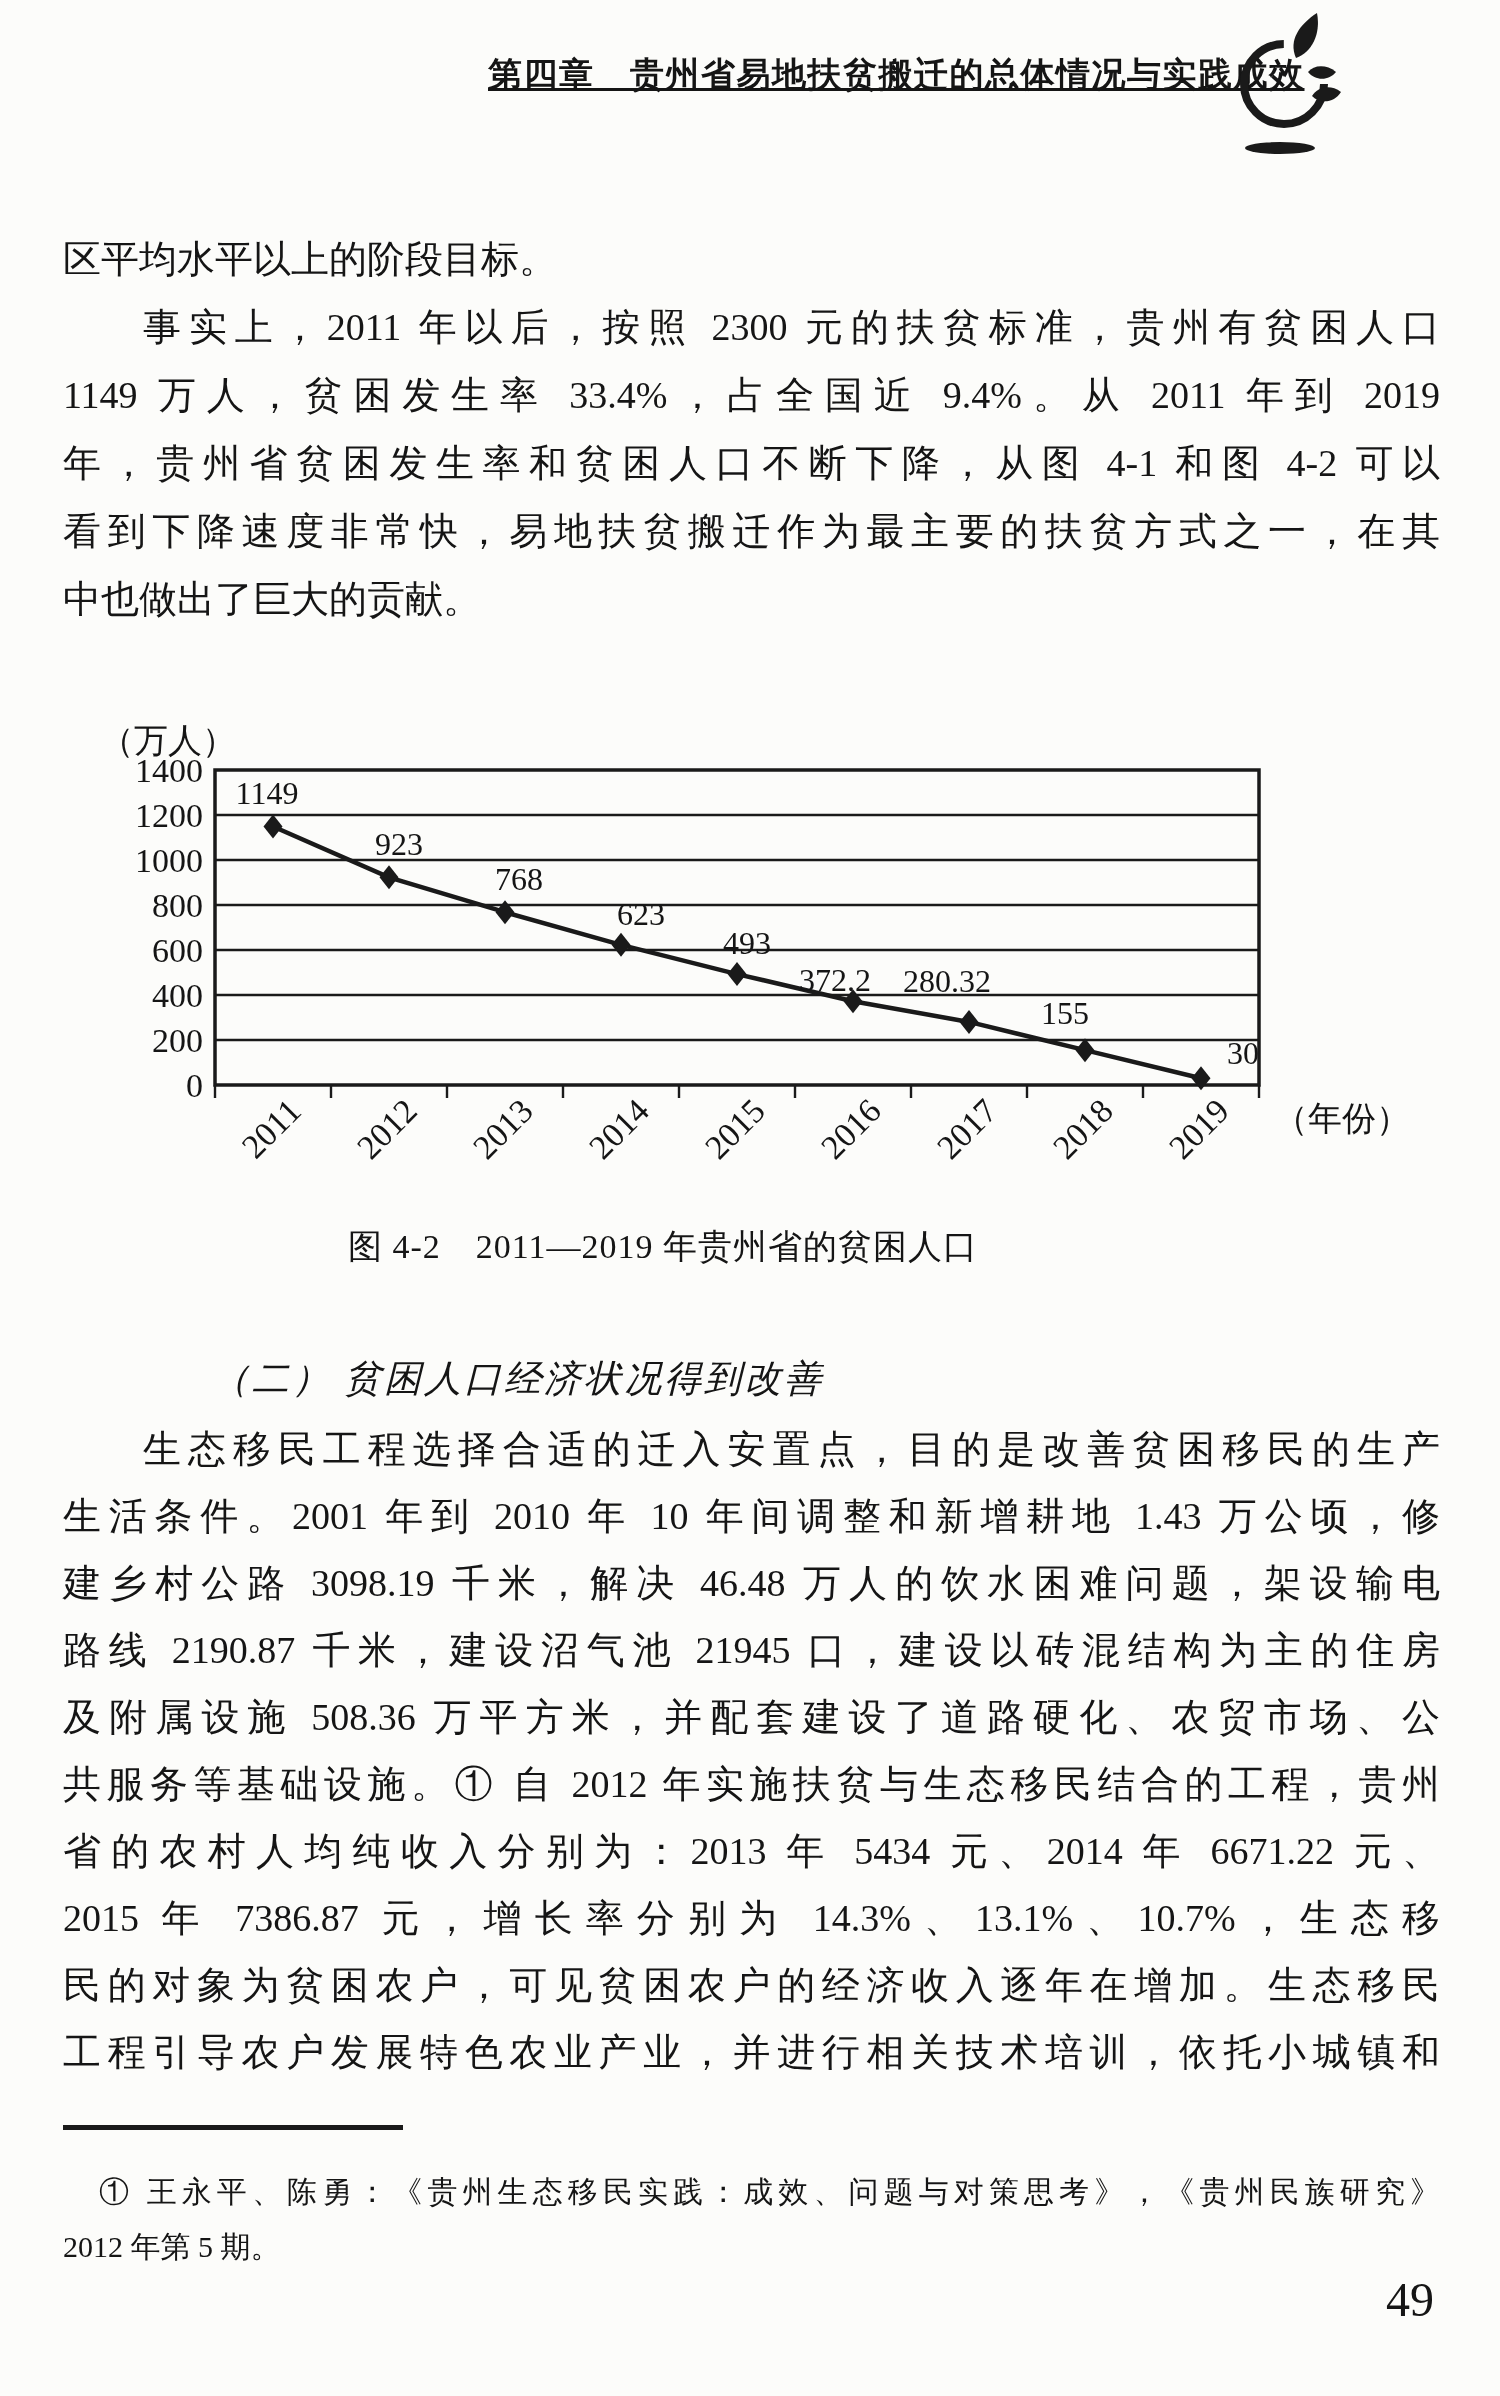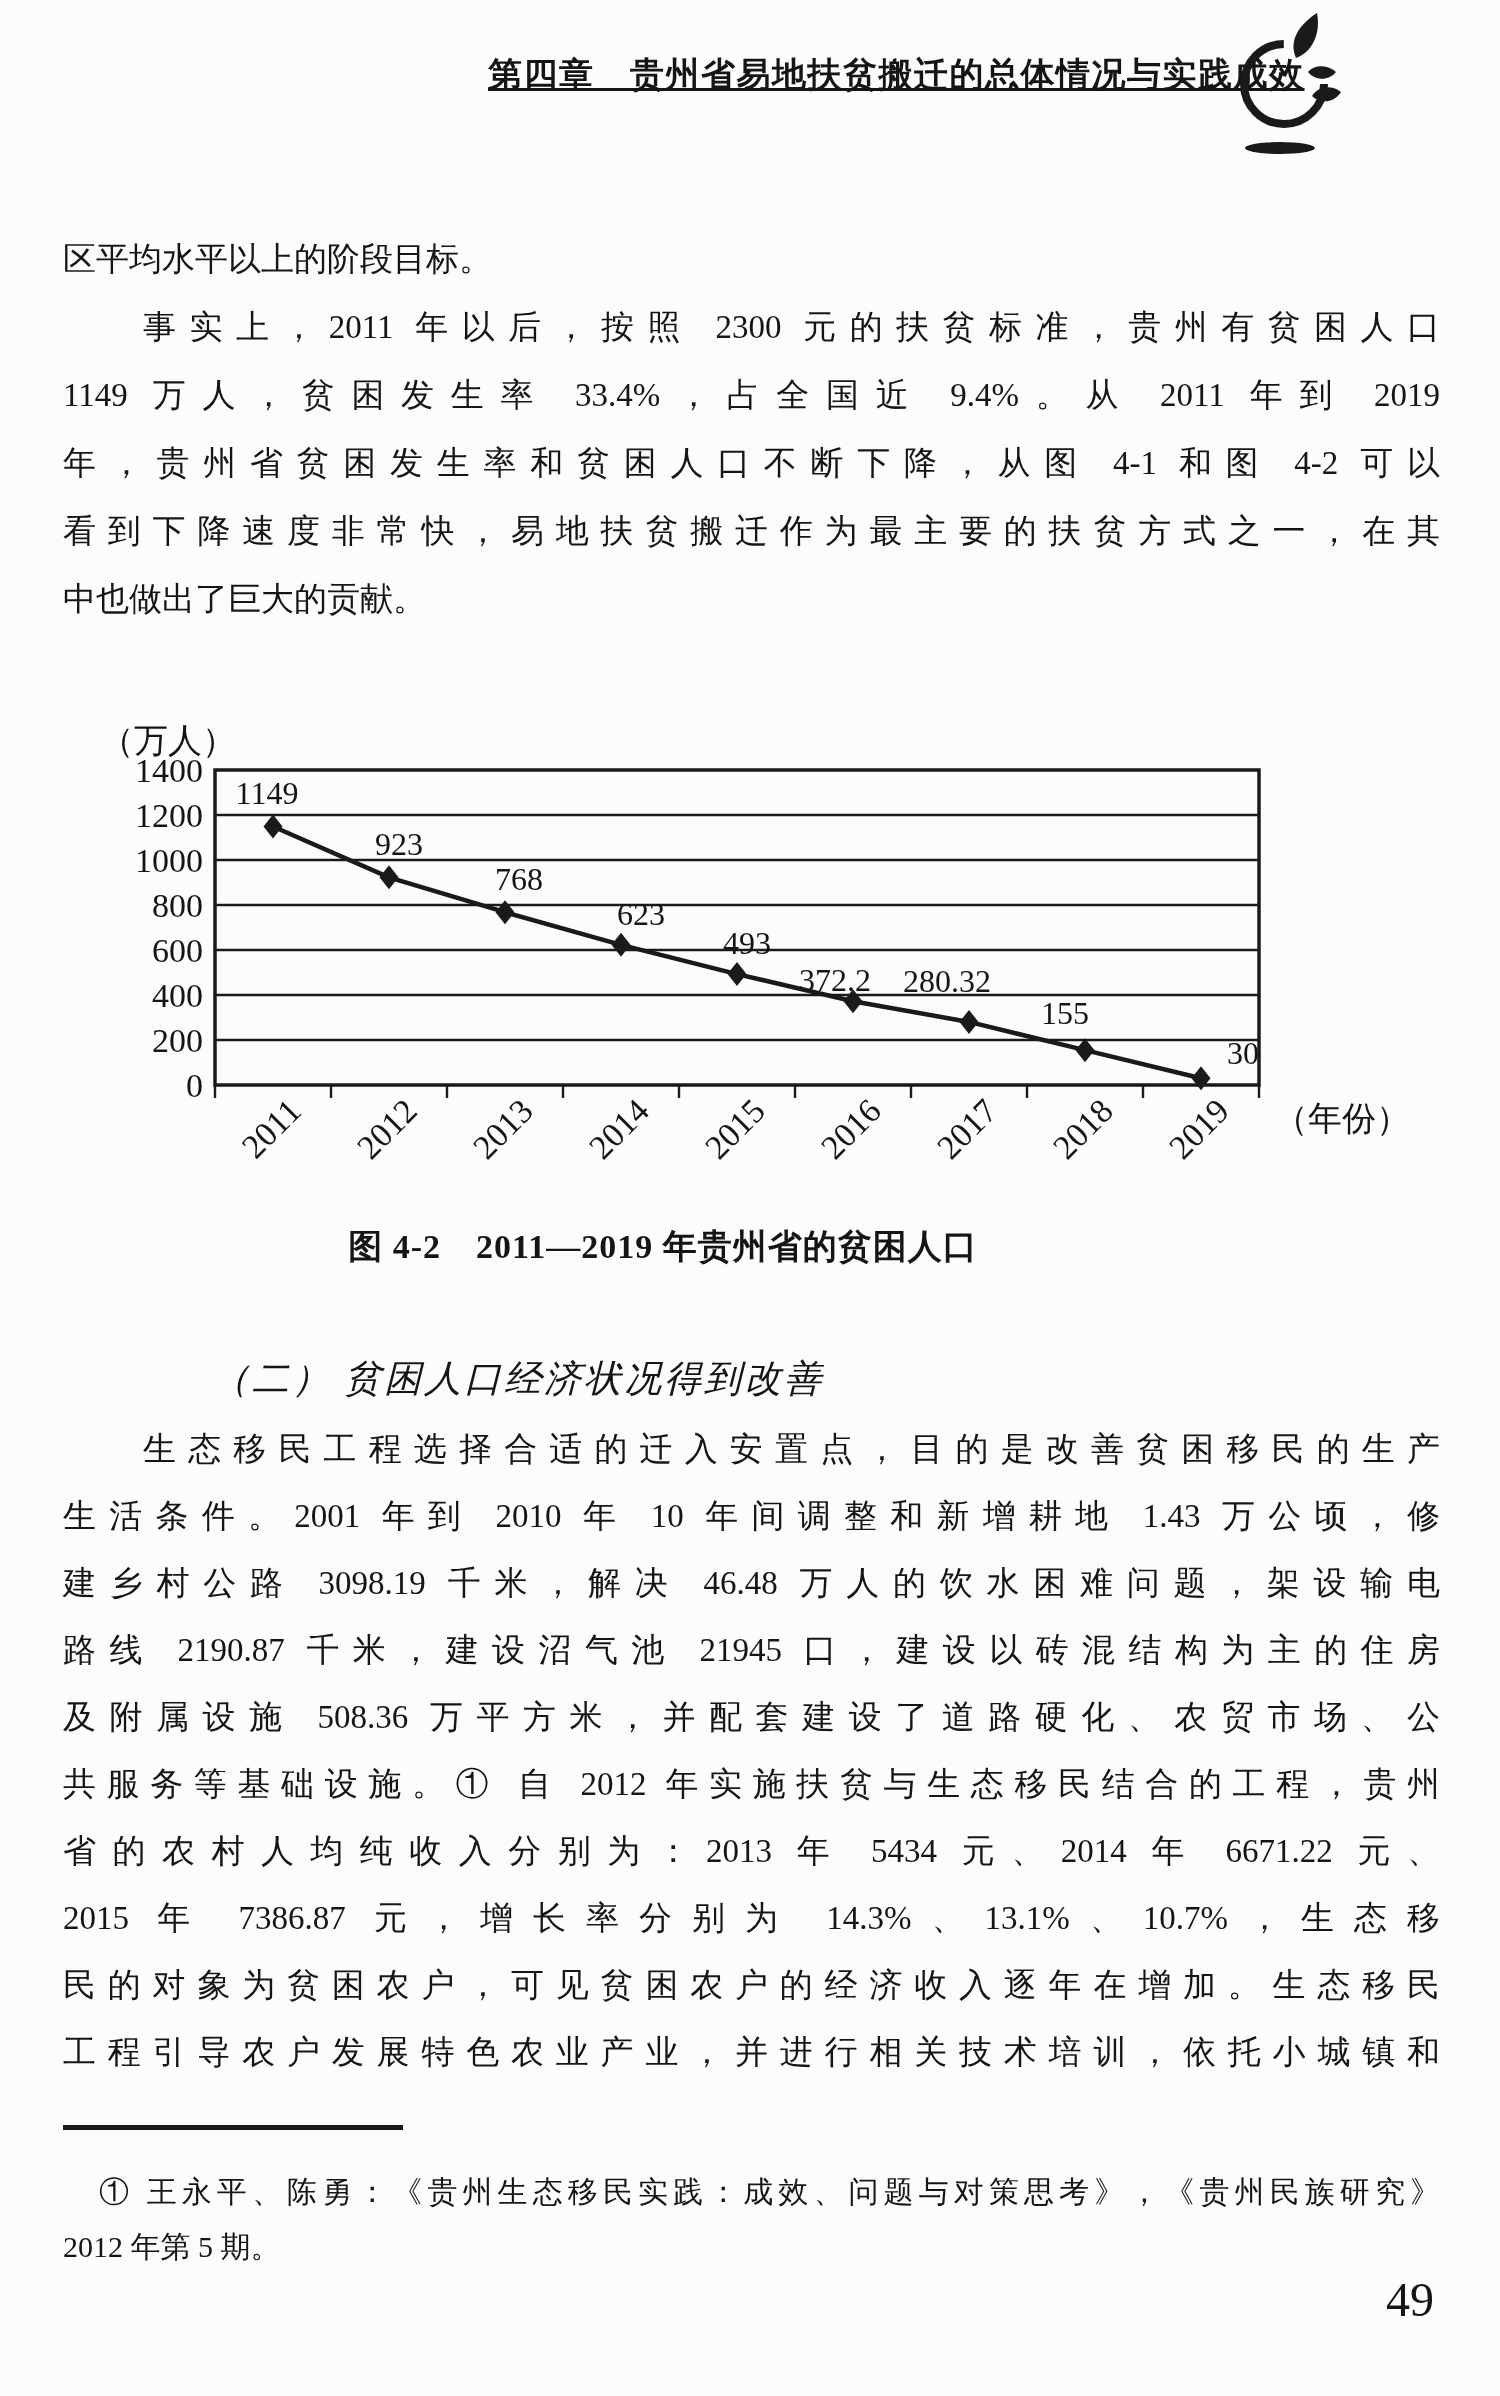--- a/index.html
+++ b/index.html
@@ -1,24 +1,24 @@
 <!DOCTYPE html>
 <html><head>
 <meta charset="utf-8">
 <style>
   html,body{margin:0;padding:0;background:#e8e8e6;}
   .page{position:relative;width:1500px;height:2396px;background:#fcfcfa;
         font-family:"Liberation Serif","DejaVu Serif",serif;color:#151515;overflow:hidden;}
   .chapter{position:absolute;left:488px;top:52px;font-size:34px;font-weight:700;letter-spacing:1.5px;white-space:nowrap;text-decoration:underline;}
   .ornament{position:absolute;left:1222px;top:10px;width:140px;height:145px;}
-  .line{position:absolute;left:63px;width:1377px;font-size:33px;line-height:48px;}
+  .line{position:absolute;left:63px;width:1377px;font-size:38px;line-height:48px;}
   .justify{text-align:justify;text-align-last:justify;}
   .indent{text-indent:80px;}
   .caption{position:absolute;left:63px;top:1224px;width:1200px;text-align:center;
-           font-weight:700;font-size:34px;letter-spacing:1px;}
+           font-weight:400;font-size:34px;letter-spacing:1px;}
   .heading{position:absolute;left:212px;top:1354px;font-size:37px;font-style:italic;letter-spacing:3px;}
   .chart{position:absolute;left:0;top:690px;}
   .chart text{font-family:"Liberation Serif","DejaVu Serif",serif;fill:#151515;}
   .rule{position:absolute;left:63px;top:2125px;width:340px;height:5px;background:#1a1a1a;}
   .footnote{font-size:30px;line-height:40px;}
   .fn1{text-indent:36px;}
   .pageno{position:absolute;left:1386px;top:2272px;font-size:48px;}
 </style>
 </head>
 <body>

